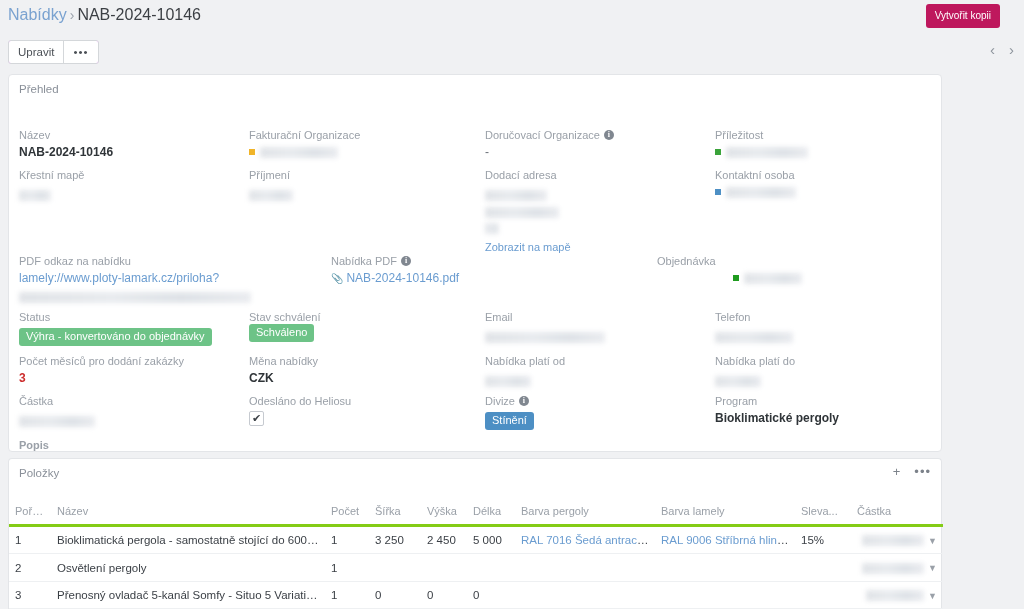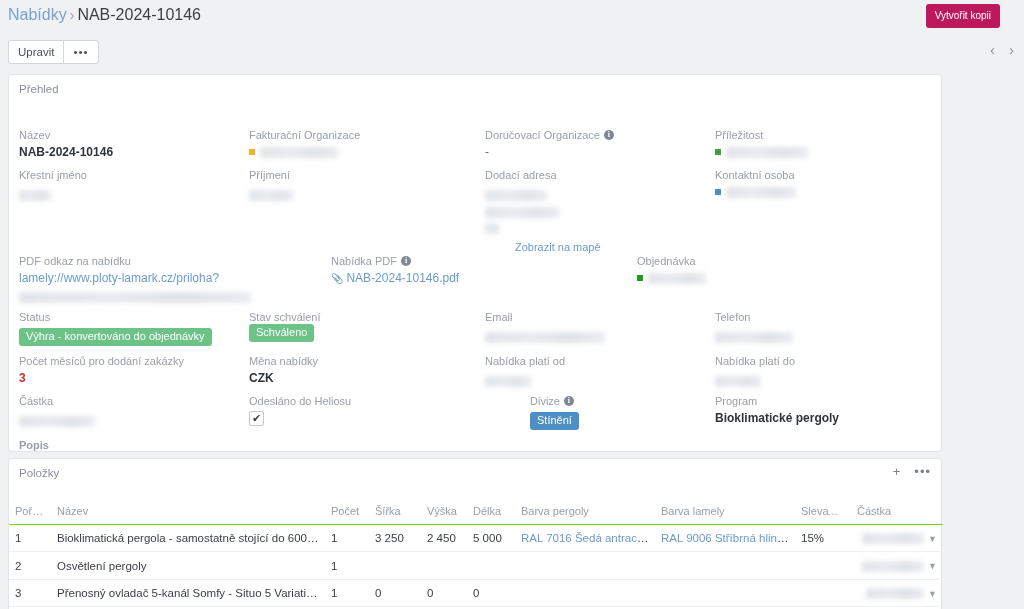--- a/index.html
+++ b/index.html
@@ -129,21 +129,21 @@
   .attach-icon { color: #737980; font-size: 10px; margin-right: 3px; }
 
   
   table.items {
     width: 100%; border-collapse: collapse;
     table-layout: fixed; margin-top: 20px;
   }
   table.items th {
     font-size: 11px; color: #9aa0a8; font-weight: normal;
     text-align: left; padding: 5px 6px 7px;
-    border-bottom: 1px solid #84cc16; white-space: nowrap;
+    border-bottom: 3px solid #84cc16; white-space: nowrap;
     overflow: hidden; text-overflow: ellipsis;
   }
   table.items td {
     font-size: 11.5px; color: #3a3f45; padding: 7px 6px;
     border-bottom: 1px solid #eef0f2; white-space: nowrap;
     overflow: hidden; text-overflow: ellipsis;
   }
   th.num, td.num { text-align: left; }
   th.r, td.r { text-align: right; }
   td .link { font-size: 11.5px; }
@@ -197,41 +197,41 @@
       </div>
 
       <div class="field" style="left:706px; top:32px; width:220px;">
         <div class="flabel">Příležitost</div>
         <div class="fvalue">
           <span class="sqmark" style="background:#3aa33a"></span><span class="blur" style="width:82px"></span>
         </div>
       </div>
 
       <div class="field" style="left:10px; top:72px; width:230px;">
-        <div class="flabel">Křestní jméno</div>
+        <div class="flabel">Křestní mapě</div>
         <div class="fvalue">
           <span class="blur blurline" style="width:32px"></span>
         </div>
       </div>
 
       <div class="field" style="left:240px; top:72px; width:230px;">
         <div class="flabel">Příjmení</div>
         <div class="fvalue">
           <span class="blur blurline" style="width:44px"></span>
         </div>
       </div>
 
       <div class="field" style="left:476px; top:72px; width:220px;">
         <div class="flabel">Dodací adresa</div>
         <div class="fvalue">
           <span class="blur blurline" style="width:62px"></span><br>
           <span class="blur blurline" style="width:74px"></span><br>
           <span class="blur blurline" style="width:14px"></span>
         </div>
-        <a class="link small" style="display:block;margin-top:7px;margin-left:30px;">Zobrazit na mapě</a>
+        <a class="link small" style="display:block;margin-top:7px;">Zobrazit na mapě</a>
       </div>
 
       <div class="field" style="left:706px; top:72px; width:220px;">
         <div class="flabel">Kontaktní osoba</div>
         <div class="fvalue">
           <span class="sqmark" style="background:#4d8fc4"></span><span class="blur" style="width:70px"></span>
         </div>
       </div>
 
       <div class="field" style="left:10px; top:158px; width:300px;">
@@ -245,21 +245,21 @@
       <div class="field" style="left:322px; top:158px; width:240px;">
         <div class="flabel">
           <span>Nabídka PDF</span>
           <span class="info-icon">i</span>
         </div>
         <div class="fvalue">
           <span class="attach-icon">📎</span><a class="link">NAB-2024-10146.pdf</a>
         </div>
       </div>
 
-      <div class="field" style="left:628px; top:158px; width:220px;">
+      <div class="field" style="left:648px; top:158px; width:220px;text-align:center;">
         <div class="flabel">Objednávka</div>
         <div class="fvalue">
           <span class="sqmark" style="background:#1f9b1f"></span><span class="blur" style="width:58px"></span>
         </div>
       </div>
 
       <div class="field" style="left:10px; top:214px; width:230px;">
         <div class="flabel">Status</div>
         <div class="fvalue" style="margin-top:4px;">
           <span class="badge" style="background:#6dc387">Výhra - konvertováno do objednávky</span>
@@ -316,21 +316,21 @@
         <div class="fvalue">
           <span class="blur blurline" style="width:76px"></span>
         </div>
       </div>
 
       <div class="field" style="left:240px; top:298px; width:230px;">
         <div class="flabel">Odesláno do Heliosu</div>
         <div class="checkbox">✔</div>
       </div>
 
-      <div class="field" style="left:476px; top:298px; width:220px;margin-left:45px;">
+      <div class="field" style="left:476px; top:298px; width:220px;">
         <div class="flabel">
           <span>Divize</span>
           <span class="info-icon">i</span>
         </div>
         <div class="fvalue" style="margin-top:4px;">
           <span class="badge" style="background:#4d8fc4">Stínění</span>
         </div>
       </div>
 
       <div class="field" style="left:706px; top:298px; width:220px;">

